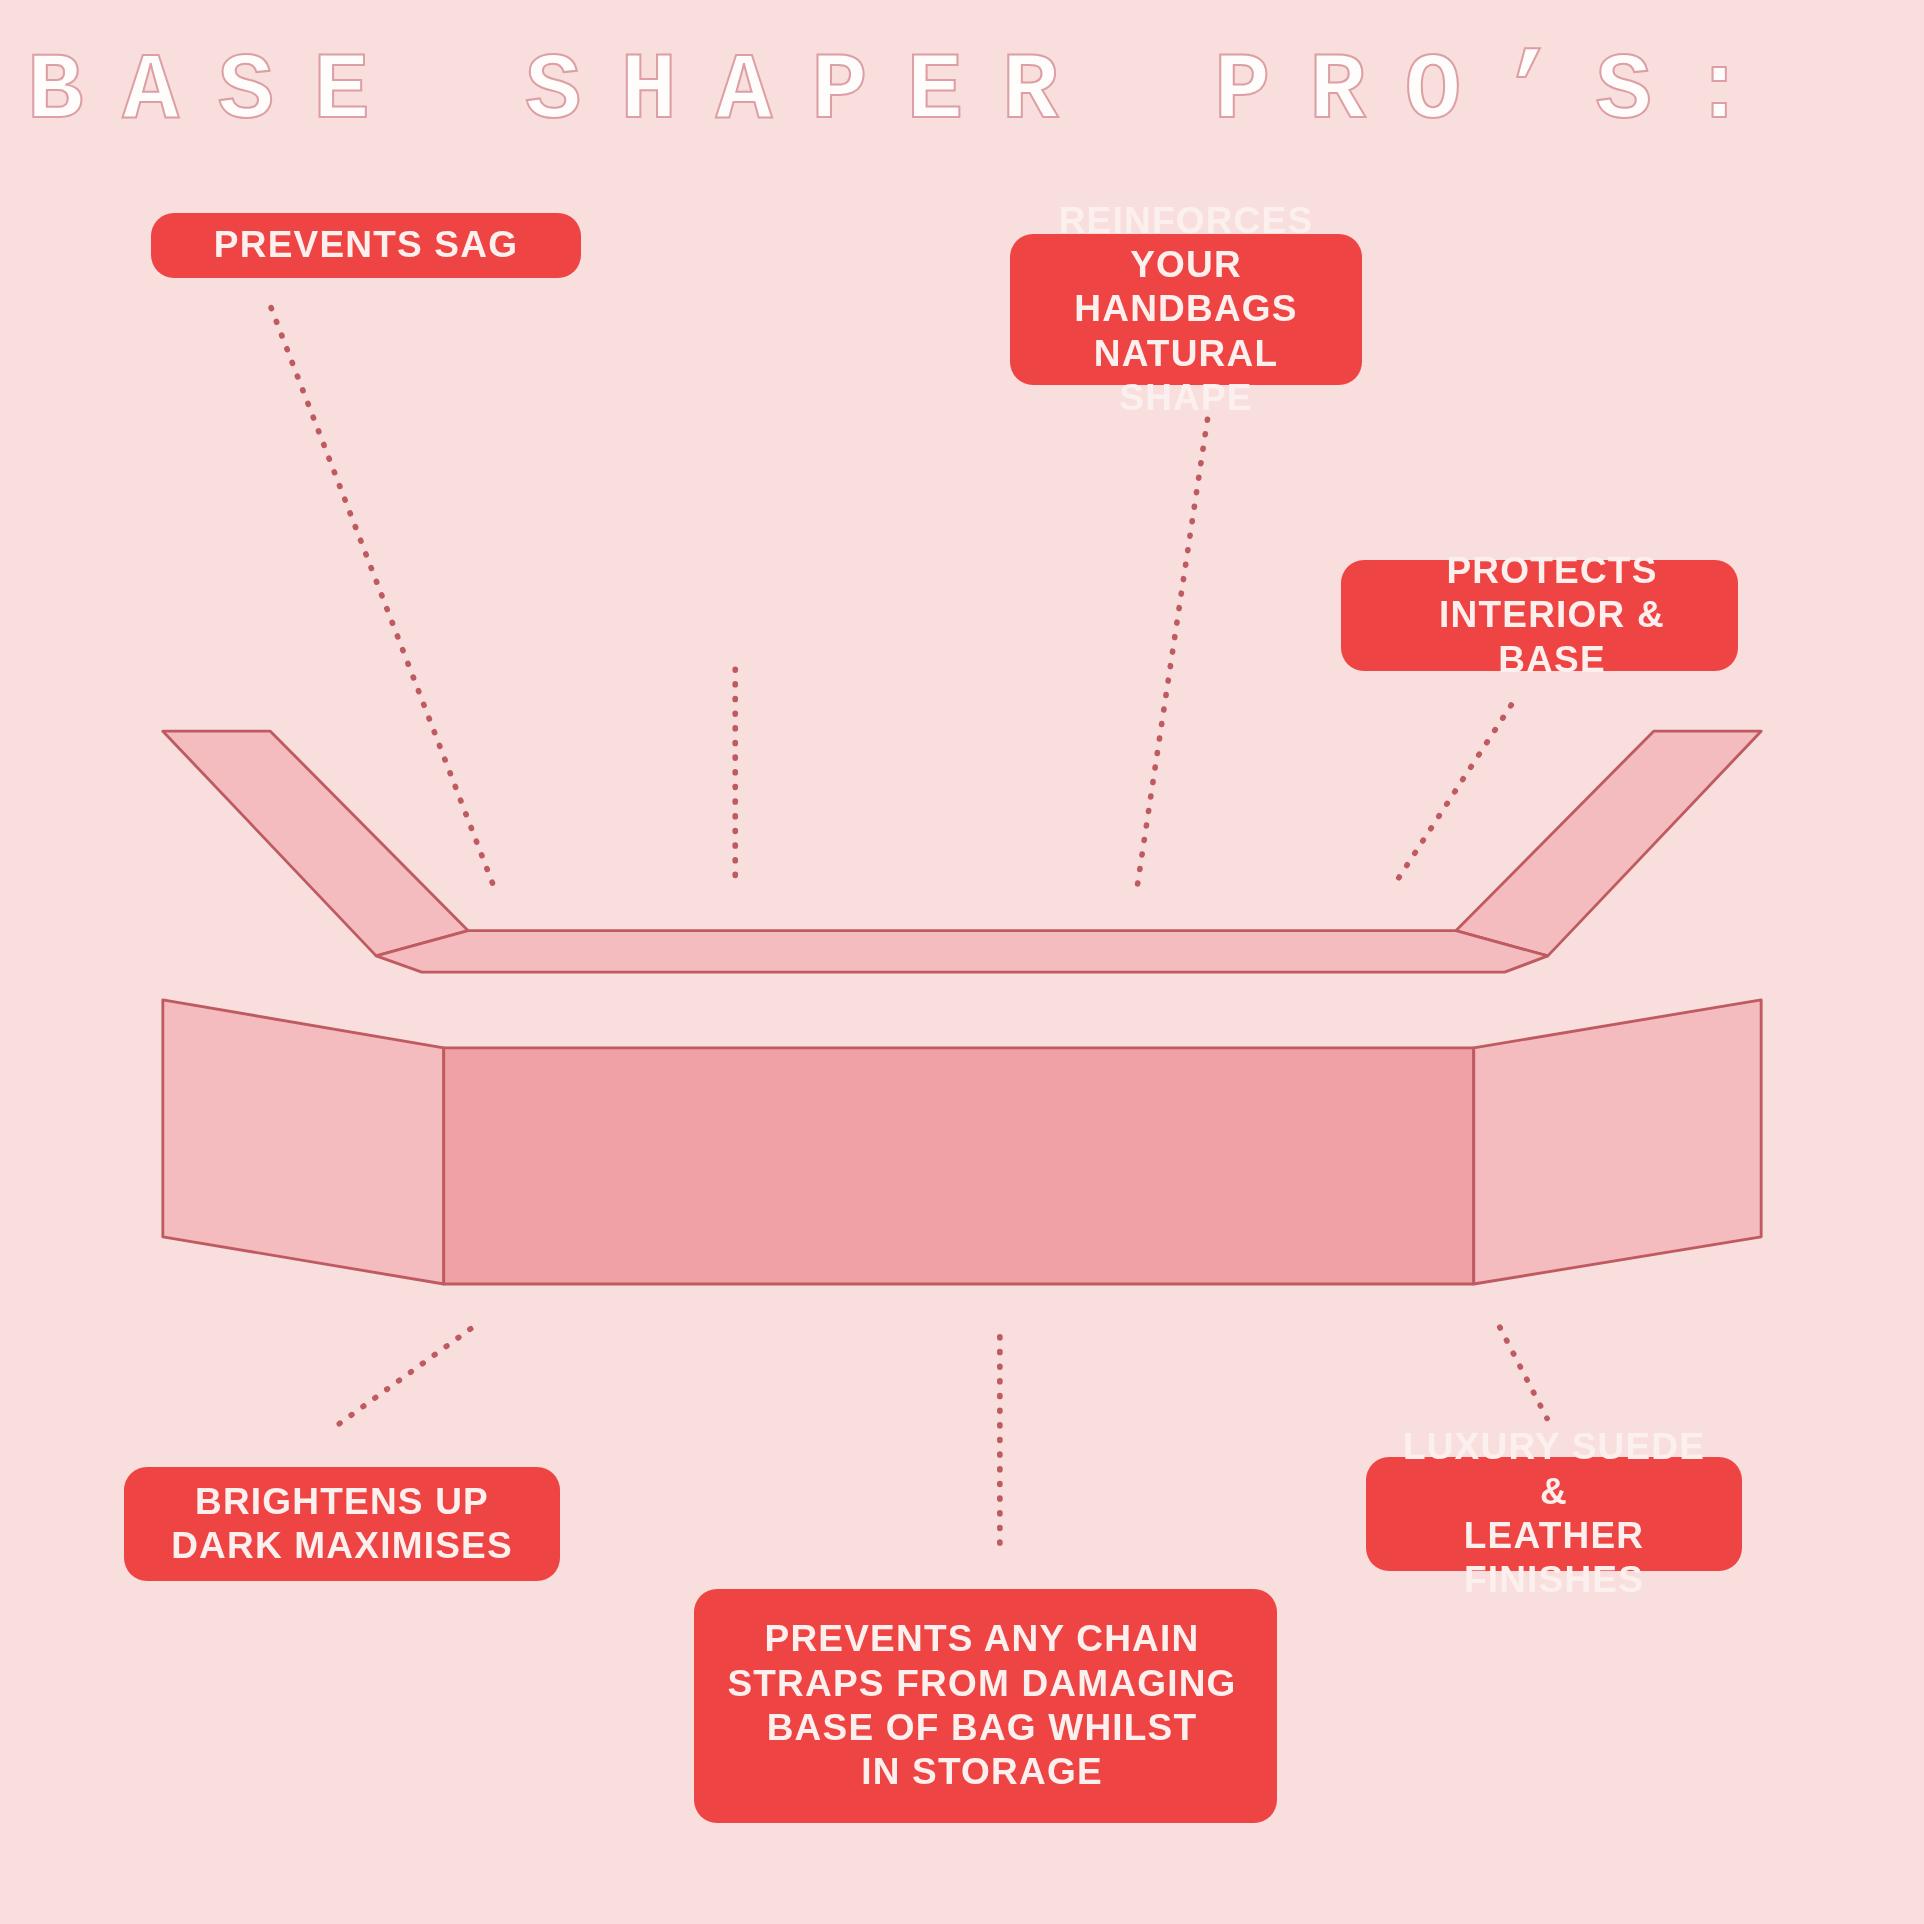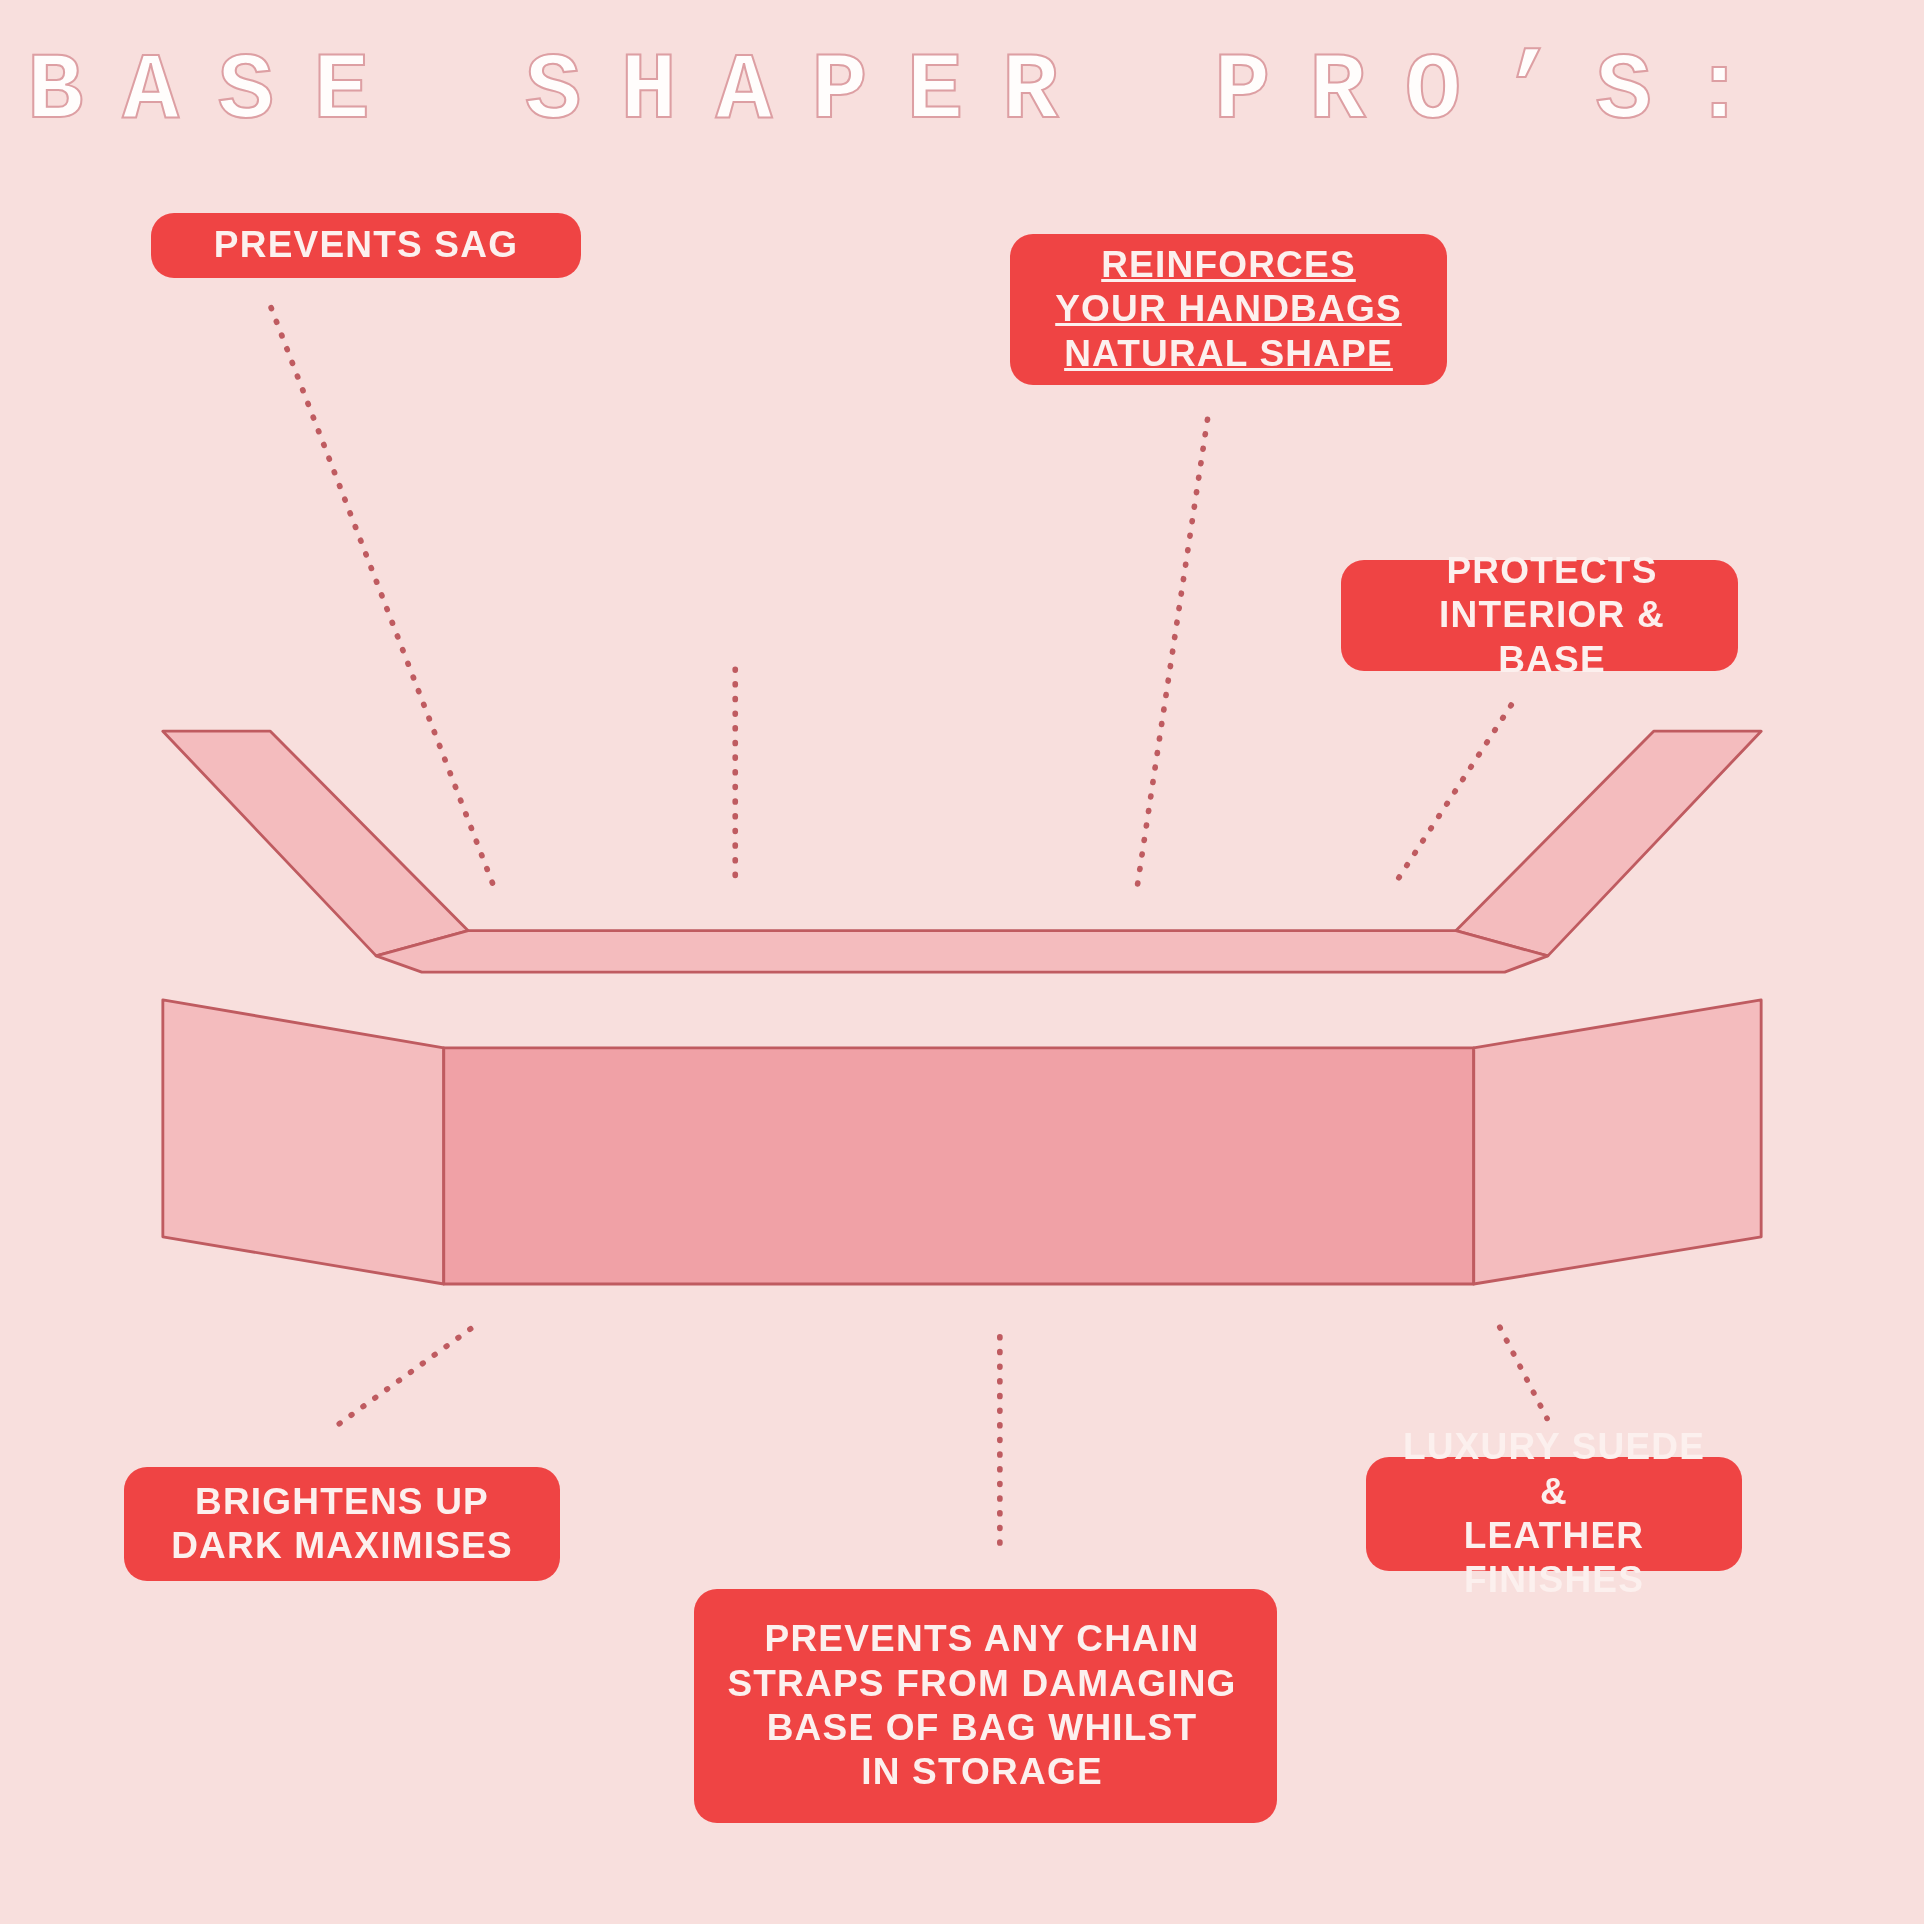--- a/index.html
+++ b/index.html
@@ -63,21 +63,21 @@
     letter-spacing: 1.2px;
     text-align: center;
     white-space: pre-line;
     border-radius: 23px;
     display: flex;
     align-items: center;
     justify-content: center;
     padding: 11.4px 23px;
   }
   .c-prevents-sag { left: 151px;  top: 213px;  width: 430px; height: 65px; }
-  .c-reinforces   { left: 1010px; top: 234px;  width: 437px; height: 151px; text-decoration: underline; }
+  .c-reinforces   { left: 1010px; top: 234px;  width: 352px; height: 151px; }
   .c-maximises    { left: 528px;  top: 423px;  width: 435px; height: 209px; }
   .c-protects     { left: 1341px; top: 560px;  width: 397px; height: 111px; padding-left: 48px; }
   .c-brightens    { left: 124px;  top: 1467px; width: 436px; height: 114px; }
   .c-chain        { left: 694px;  top: 1589px; width: 583px; height: 234px; padding-left: 16px; }
   .c-luxury       { left: 1366px; top: 1457px; width: 376px; height: 114px; }
 </style>
 </head>
 <body>
 
 <div class="canvas">

